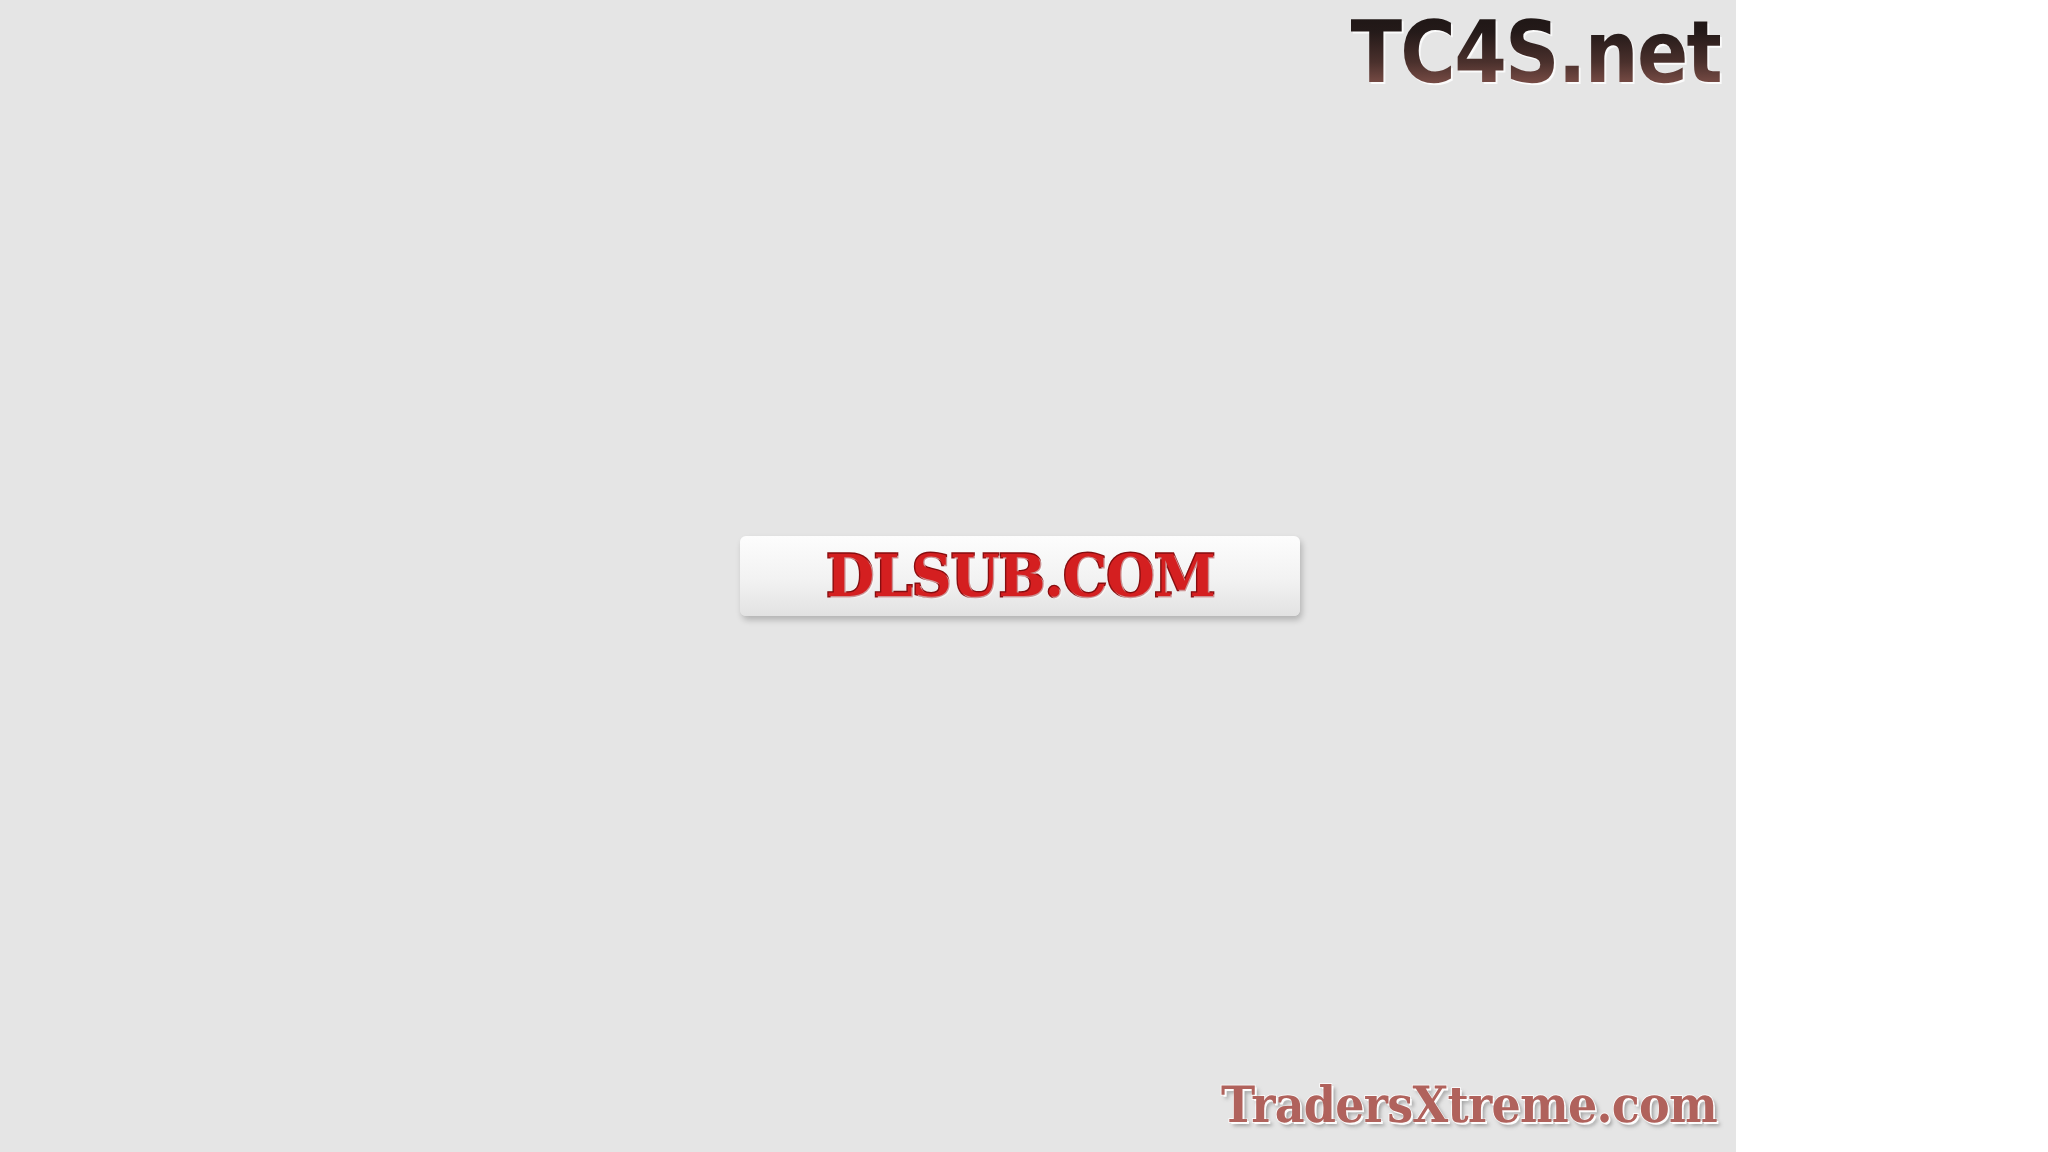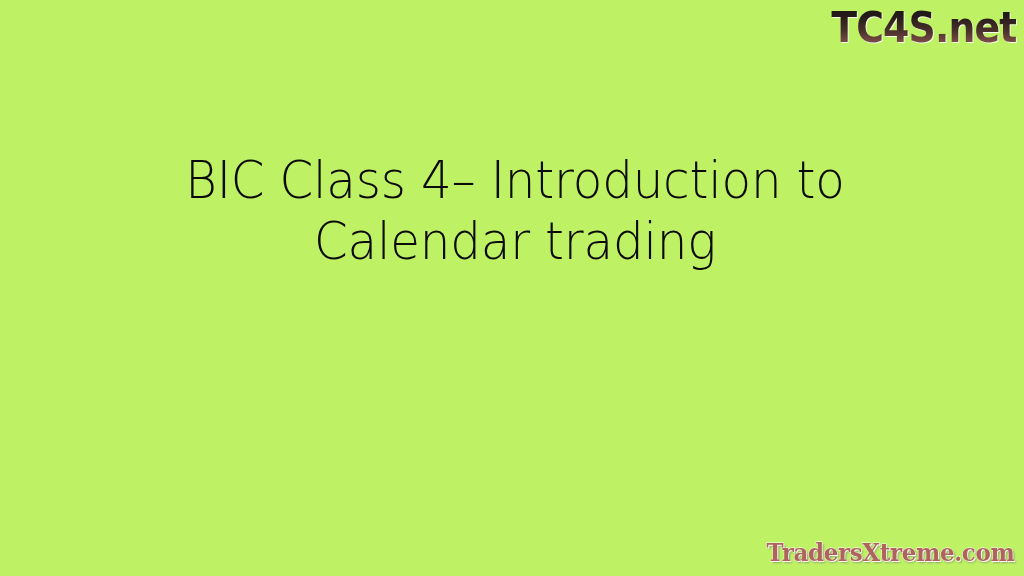--- a/index.html
+++ b/index.html
@@ -5,23 +5,23 @@
   html, body {
     margin: 0;
     padding: 0;
     background: #ffffff;
   }
   body {
     font-family: "Liberation Sans", sans-serif;
   }
   #slide {
     position: relative;
-    width: 1024px;
+    width: 868px;
     height: 576px;
-    background: #bef264;
+    background: #e5e5e5;
     overflow: hidden;
   }
 
   
   .title-block {
     position: absolute;
     left: 120px;
     top: 150px;
     width: 790px;
     text-align: center;
@@ -134,21 +134,21 @@
     user-select: none;
   }
 </style>
 </head>
 <body>
 
 <div id="slide">
 
   <div class="tc4s-mark">TC4S.net</div>
 
-  <div class="title-block">
-    <div class="slide-title">BIC Class 4– Introduction to Calendar trading</div>
+
+  <div class="dlsub-mark">
+    <span class="dlsub-text">DLSUB.COM</span>
   </div>
-
 
 
   <div class="tx-mark">TradersXtreme.com</div>
 
 </div>
 
 </body></html>

